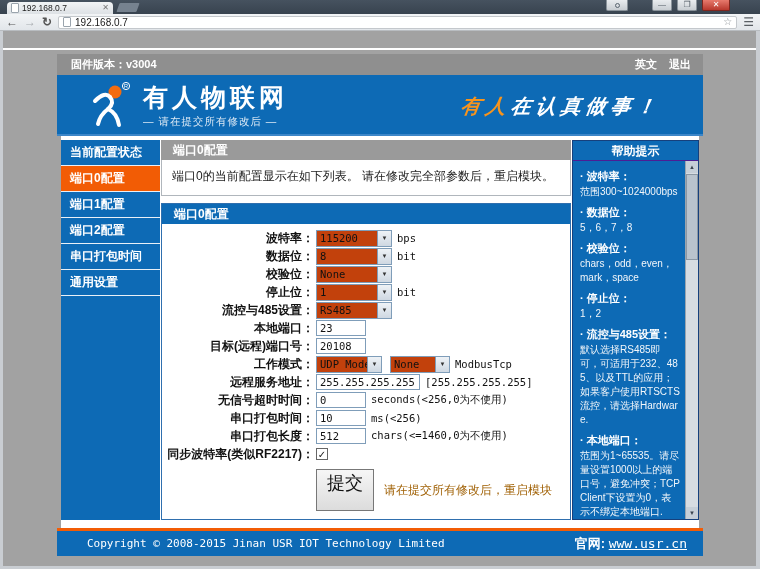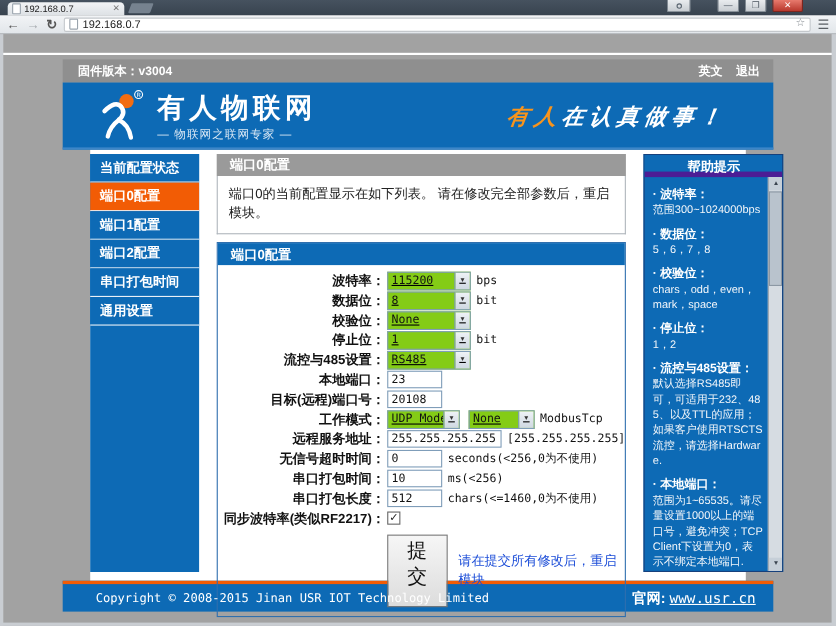--- a/index.html
+++ b/index.html
@@ -60,64 +60,64 @@
     border-bottom:2px solid #3c86c8; }
   .brandwrap { position:absolute; left:30px; top:6px; display:flex; align-items:center; gap:10px; }
   .brandtext .brand { color:#fff; font-size:25px; font-weight:bold; letter-spacing:4px; }
   .brandtext .tagline { color:#dce9f5; font-size:10.5px; letter-spacing:1px; margin-top:1px; }
   .slogan { position:absolute; right:42px; top:18px; font-size:20px; font-weight:bold;
     font-style:italic; letter-spacing:5px; transform:skewX(-8deg);
     font-family:"DejaVu Serif", serif; white-space:nowrap; }
   .slogan .o { color:#f7941d; }
   .slogan .w { color:#fff; }
 
-  .content { display:flex; gap:16px; background:#fff; margin:0 25px; padding-top:4px; height:392px; }
+  .content { display:flex; gap:1px; background:#fff; margin:0 4px; padding-top:4px; height:392px; }
 
   
   .sidenav { width:99px; height:380px; background:#0d6ab5; flex:0 0 auto; }
   .menu-item { height:26px; line-height:25px; padding-left:9px; color:#fff;
     font-size:12px; font-weight:bold; border-bottom:1px solid #e9f0f7; background:#0d6ab5; }
   .menu-item.active { background:#f25c05; }
 
   
   .maincol { flex:1; display:flex; flex-direction:column; }
   .sec-hdr { height:20px; line-height:20px; background:#9a9a9a; color:#fff;
     font-size:12px; font-weight:bold; padding-left:12px; }
   .desc-box { border:1px solid #b0b6bc; border-top:none; padding:8px 10px 10px;
     font-size:12px; color:#222; }
   .form-box { margin-top:7px; border:1px solid #2f6fae; }
   .form-hdr { height:20px; line-height:20px; background:#0d6ab5; color:#fff;
     font-size:12px; font-weight:bold; padding-left:12px; }
   .form-body { padding:5px 0 8px; }
   .form-row { height:18px; display:flex; align-items:center; }
   .f-label { width:152px; text-align:right; font-size:12px; font-weight:bold;
     color:#111; flex:0 0 auto; }
-  .f-select { height:17px; border:1px solid #7f9db9; background:#84cc16;
-    display:inline-flex; align-items:center; margin-left:2px;text-decoration:underline; }
+  .f-select { height:17px; border:1px solid #7f9db9; background:#c2410c;
+    display:inline-flex; align-items:center; margin-left:2px; }
   .sel-val { flex:1; font-size:10.5px; font-family:"DejaVu Sans Mono", monospace;
     padding-left:3px; color:#111; overflow:hidden; white-space:nowrap; }
   .sel-arrow { width:14px; height:100%; background:linear-gradient(#eef2f6,#cfd8e2);
     border-left:1px solid #7f9db9; font-size:6px; color:#333; display:flex;
     align-items:center; justify-content:center; }
   .f-input { height:16px; border:1px solid #7f9db9; background:#fff; margin-left:2px;
     font-size:10.5px; font-family:"DejaVu Sans Mono", monospace; color:#111;
     display:inline-flex; align-items:center; padding:0 3px; overflow:hidden; white-space:nowrap; }
   .f-suffix { margin-left:5px; font-size:10.5px; font-family:"DejaVu Sans Mono", monospace; color:#111; white-space:nowrap; }
   .f-check { width:12px; height:12px; border:1px solid #666; background:#fff; margin-left:2px;
     font-size:10px; line-height:11px; text-align:center; color:#1a1a1a; }
   .submit-row { margin:6px 0 0 154px; display:flex; align-items:center; }
   .submit-btn { font-size:18px; color:#111; background:linear-gradient(#f6f6f6,#dcdcdc);
     border:1px solid #777; padding:1px 10px 15px; }
-  .submit-note { margin-left:10px; font-size:12px; color:#1d4ed8; }
+  .submit-note { margin-left:10px; font-size:12px; color:#a16207; }
 
   
   .helpcol { width:127px; height:380px; flex:0 0 auto; border:1px solid #16407c;
     background:#0d6ab5; display:flex; flex-direction:column; }
   .help-hdr { height:20px; line-height:20px; text-align:center; color:#fff;
-    font-size:12px; font-weight:bold; background:#0d6ab5; border-bottom:5px solid #4c1d95; }
+    font-size:12px; font-weight:bold; background:#0d6ab5; border-bottom:1px solid #4c1d95; }
   .help-body { position:relative; flex:1; overflow:hidden; padding:2px 18px 16px 7px; }
   .h-title { color:#fff; font-size:11px; font-weight:bold; margin-top:6px; }
   .h-text { color:#f2f6fa; font-size:10px; line-height:1.4; margin-top:1px;
     word-break:break-all; }
   .scrollbar { position:absolute; right:0; top:0; bottom:0; width:13px;
     background:#d6dce2; border-left:1px solid #9aa4ae; }
   .scr-up,.scr-dn { position:absolute; left:0; width:12px; height:12px;
     background:#c6cfd8; color:#3a4450; font-size:6px; text-align:center; line-height:12px; }
   .scr-up { top:0; } .scr-dn { bottom:0; }
   .scr-thumb { position:absolute; left:0; top:13px; width:12px; height:86px;
@@ -178,21 +178,21 @@
         <svg width="46" height="48" viewBox="0 0 46 48">
           <circle cx="28" cy="11" r="6.5" fill="#f26c11"></circle>
           <path d="M8 20 Q18 10 23 16" stroke="#fff" stroke-width="4" fill="none" stroke-linecap="round"></path>
           <path d="M23 16 Q28 22 21 28 Q13 34 11 43" stroke="#fff" stroke-width="4" fill="none" stroke-linecap="round"></path>
           <path d="M21 28 Q30 32 32 44" stroke="#fff" stroke-width="4" fill="none" stroke-linecap="round"></path>
           <circle cx="39" cy="5" r="3.6" fill="none" stroke="#fff" stroke-width="1"></circle>
           <text x="39" y="7.4" font-size="5.5" fill="#fff" text-anchor="middle">R</text>
         </svg>
         <div class="brandtext">
           <div class="brand">有人物联网</div>
-          <div class="tagline">— 物联网之联网专家 —</div>
+          <div class="tagline">— 请在提交所有修改后 —</div>
         </div>
       </div>
       <div class="slogan">
         <span class="o">有人</span><span class="w">在认真做事！</span>
       </div>
     </div>
 
     <div class="content">
 
       <div class="sidenav">

